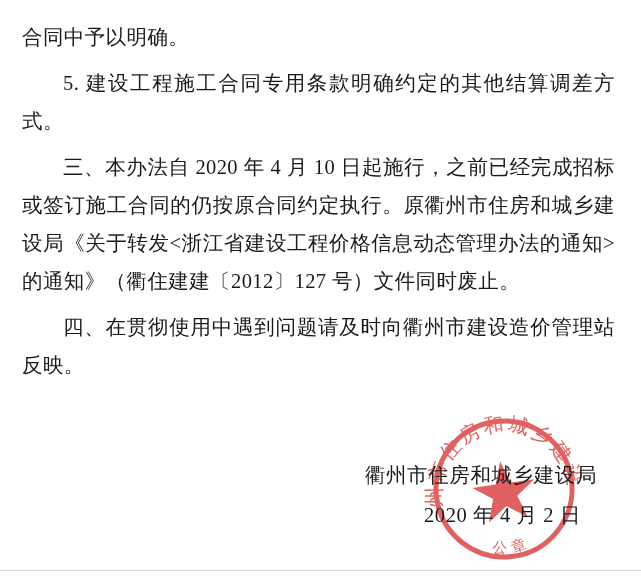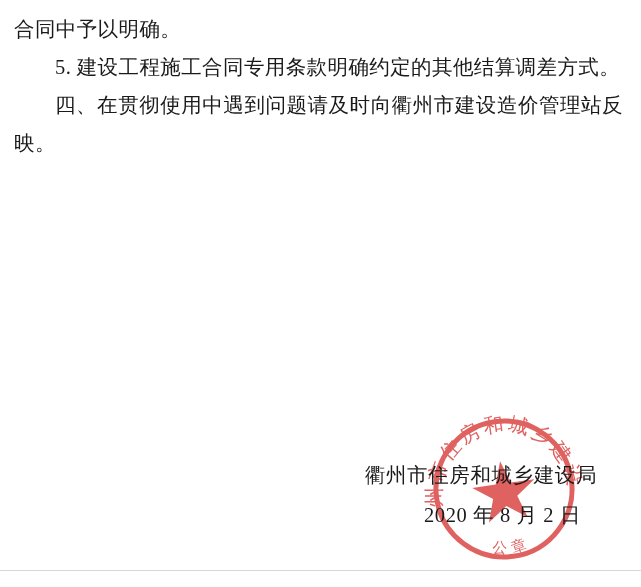--- a/index.html
+++ b/index.html
@@ -21,21 +21,21 @@
     height: 587px;
     box-sizing: border-box;
     padding: 10px 18px 0 14px;
   }
   .para {
     font-size: 20.5px;
     line-height: 38px;
     letter-spacing: 0.4px;
     text-align: justify;
     text-justify: inter-ideograph;
-    margin: 0;
+    margin: 8px;
     white-space: pre-wrap;
   }
   .indent {
     text-indent: 2em;
     font-family: Liberation Serif, serif;
   }
   .sig-block {
     position: absolute;
     right: 30px;
     top: 455px;
@@ -76,20 +76,21 @@
 </style>
 </head>
 <body>
 
 <div class="page">
 
   <p class="para">合同中予以明确。</p>
 
   <p class="para indent">5. 建设工程施工合同专用条款明确约定的其他结算调差方式。</p>
 
+  <p class="para indent">三、本办法自 2020 年 4 月 10 日起施行，之前已经完成招标或签订施工合同的仍按原合同约定执行。原衢州市住房和城乡建设局《关于转发&lt;浙江省建设工程价格信息动态管理办法的通知&gt;的通知》（衢住建建〔2012〕127 号）文件同时废止。</p>
 
   <p class="para indent">四、在贯彻使用中遇到问题请及时向衢州市建设造价管理站反映。</p>
 
   <div class="seal">
     <svg width="172" height="172" viewBox="0 0 172 172" xmlns="http://www.w3.org/2000/svg">
       <defs>
         <path id="topArc" d="M 22,92 A 64,64 0 0 1 150,92" fill="none"></path>
         <path id="botArc" d="M 32,96 A 54,54 0 0 0 140,96" fill="none"></path>
       </defs>
       <g opacity="0.82" transform="rotate(-8 86 86)">
@@ -100,17 +101,17 @@
         <text font-family="'Liberation Serif', serif" font-size="15" fill="#d9403f" letter-spacing="6">
           <textPath href="#botArc" startOffset="50%" text-anchor="middle">公章</textPath>
         </text>
         <polygon fill="#d9403f" points="86,58 93.6,80.5 117.3,80.5 98.2,94.5 105.5,117 86,103.2 66.5,117 73.8,94.5 54.7,80.5 78.4,80.5"></polygon>
       </g>
     </svg>
   </div>
 
   <div class="sig-block">
     <div class="sig-line">衢州市住房和城乡建设局</div>
-    <div class="sig-line sig-date">2020 年 8 月 2 日</div>
+    <div class="sig-line sig-date">2020 年 4 月 2 日</div>
   </div>
 
   <div class="bottom-rule"></div>
 </div>
 
 </body></html>

